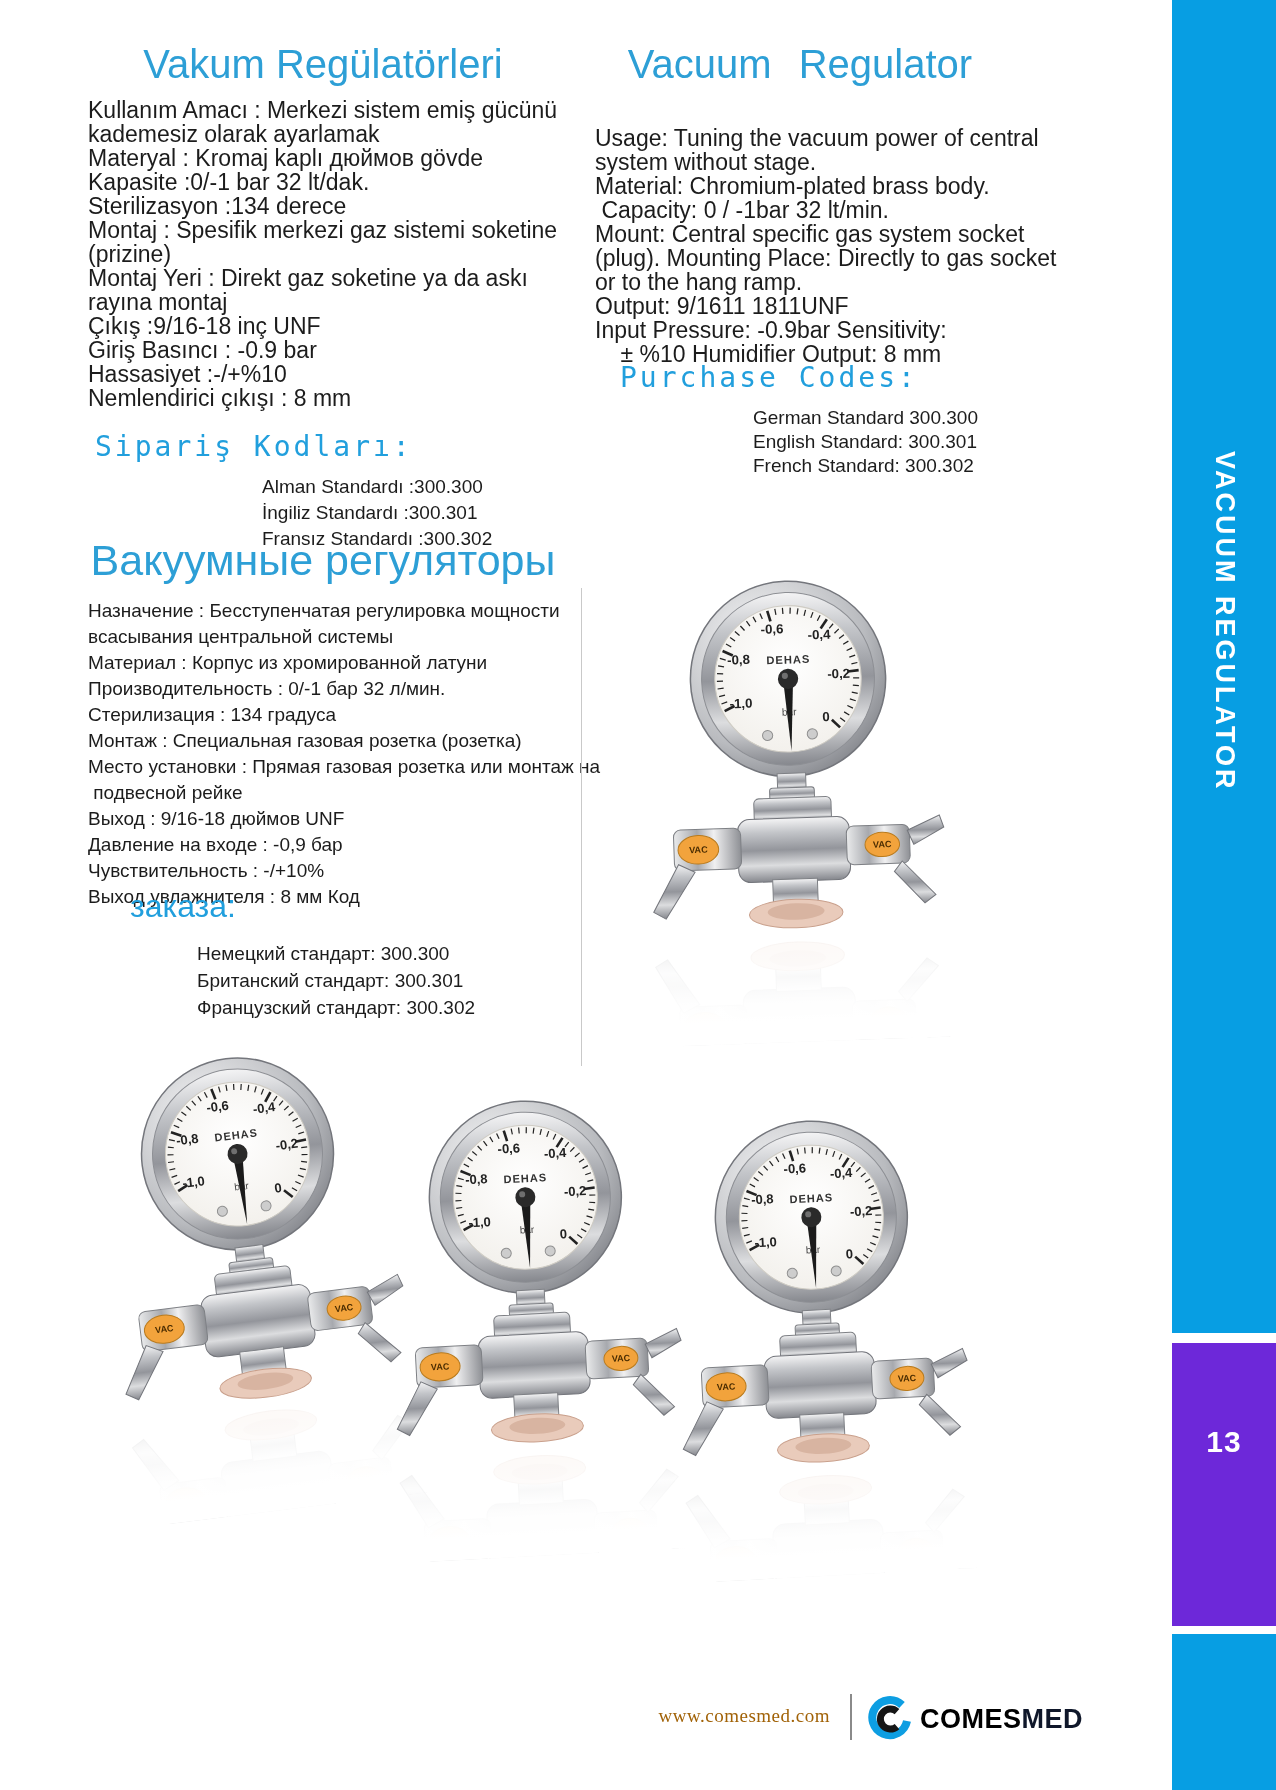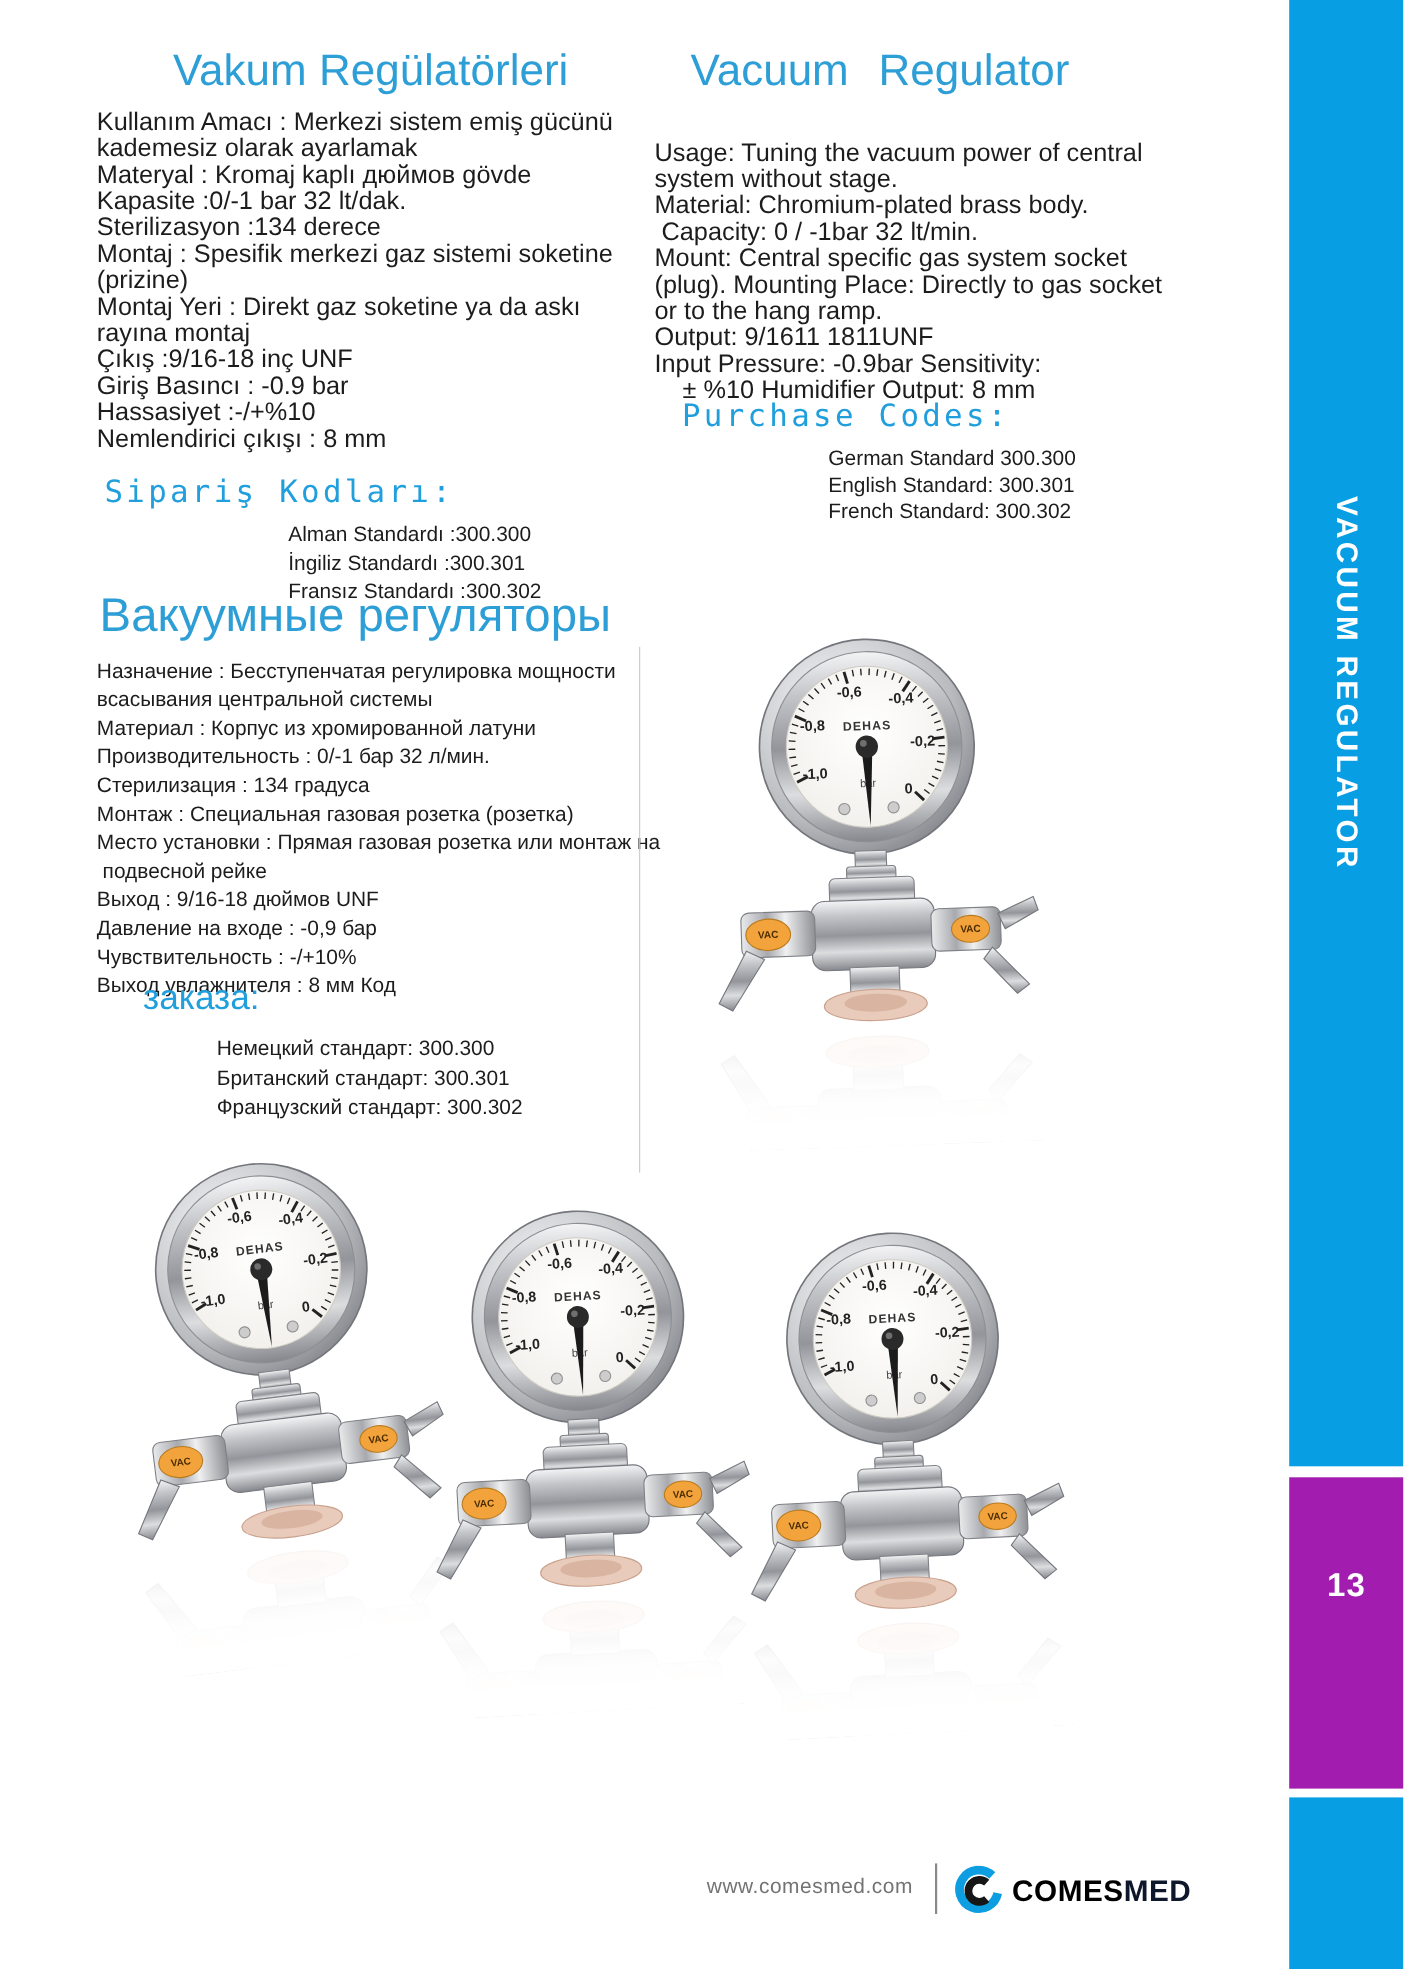--- a/index.html
+++ b/index.html
@@ -1,21 +1,21 @@
 <!DOCTYPE html>
 <html><head>
 <meta charset="utf-8">
 <style>
   html,body{margin:0;padding:0;background:#ffffff;}
   .page{position:relative;width:1276px;height:1790px;background:#fff;overflow:hidden;
         font-family:"Liberation Sans",sans-serif;color:#1c1c1c;}
 
   
   .lang-title{position:absolute;color:#2d9fd6;font-weight:400;text-align:center;}
-  .title-tr{left:92px;top:42px;width:490px;font-size:40px;}
+  .title-tr{left:78px;top:42px;width:490px;font-size:40px;}
   .title-en{left:590px;top:42px;width:420px;font-size:40px;word-spacing:16px;}
   .title-ru{left:78px;top:536px;width:490px;font-size:43px;}
 
   .codes-heading{position:absolute;color:#219fdd;font-family:"DejaVu Sans Mono",monospace;
                  font-size:28px;letter-spacing:3px;}
   .codes-heading-tr{left:95px;top:430px;}
   .codes-heading-en{left:620px;top:361px;}
   .codes-heading-ru{left:130px;top:888px;font-family:"Liberation Sans",sans-serif;
                     font-size:32px;letter-spacing:0;text-align:right;}
 
@@ -31,28 +31,28 @@
   .codes-en{left:753px;top:406px;line-height:24px;}
   .codes-ru{left:197px;top:940px;line-height:27px;}
 
   .divider-v{position:absolute;left:581px;top:588px;width:1px;height:478px;background:#c9c9c9;}
 
   
   .rail-blue-top{position:absolute;left:1172px;top:0;width:104px;height:1333px;background:#079ee3;
                  display:flex;align-items:center;justify-content:center;}
   .rail-vertical-label{writing-mode:vertical-rl;color:#fff;font-weight:700;font-size:27px;
                        letter-spacing:3px;margin-top:-90px;}
-  .rail-gray{position:absolute;left:1172px;top:1343px;width:104px;height:283px;background:#a21caf;}
+  .rail-gray{position:absolute;left:1172px;top:1343px;width:104px;height:283px;background:#6d28d9;}
   .rail-page-number{position:absolute;left:0;top:82px;width:100%;text-align:center;color:#fff;
                     font-weight:700;font-size:30px;letter-spacing:1px;}
   .rail-blue-bottom{position:absolute;left:1172px;top:1634px;width:104px;height:156px;background:#079ee3;}
 
   
   .footer-site{position:absolute;left:560px;top:1705px;width:270px;text-align:right;
-               font-size:19px;color:#737373;letter-spacing:.5px;}
+               font-size:19px;color:#a16207;letter-spacing:.5px;font-family:Liberation Serif, serif;}
   .footer-divider{position:absolute;left:850px;top:1694px;width:2px;height:46px;background:#8a8a8a;}
   .footer-logo{position:absolute;left:866px;top:1696px;display:flex;align-items:center;gap:8px;}
   .logo-text{font-size:27px;font-weight:800;letter-spacing:.5px;}
   .logo-black{color:#000000;}
   .logo-blue{color:#0f172a;}
 
   
   .reg-slot{position:absolute;}
   .reg-main svg{display:block;width:100%;height:auto;}
   .reflect{position:relative;height:110px;overflow:hidden;margin-top:-6px;}

